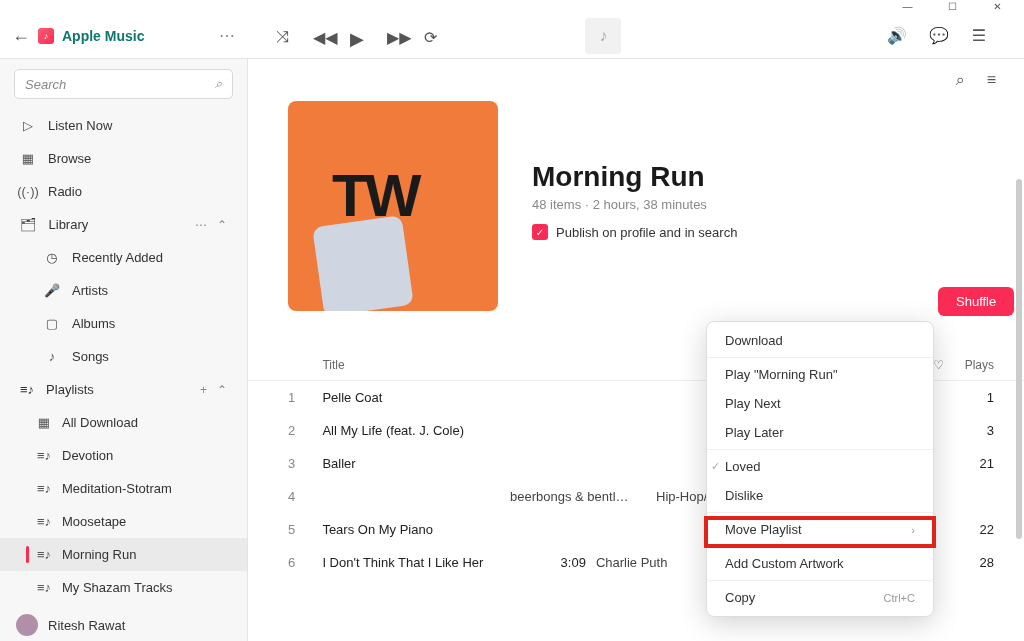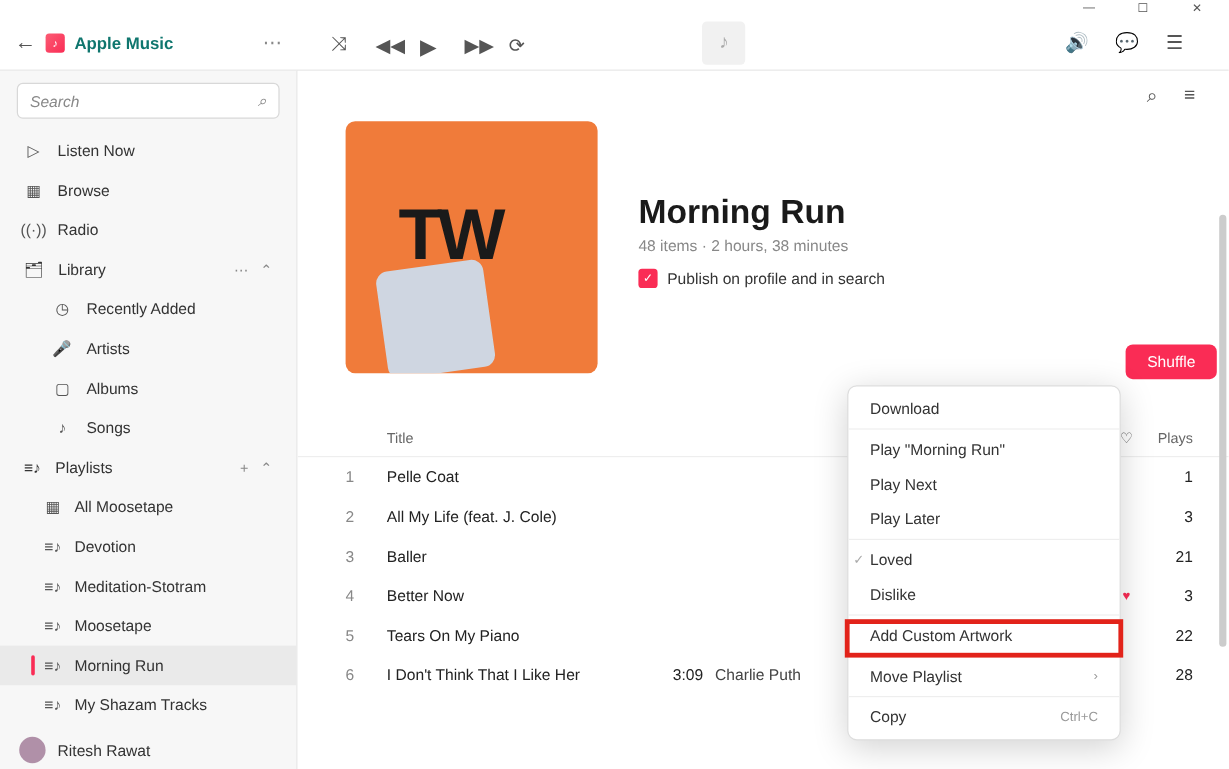--- a/index.html
+++ b/index.html
@@ -165,21 +165,21 @@
     <div class="nav-section">
         <span class="ic">≡♪</span>
         <span>Playlists</span>
         <span class="trail">
           <span>+</span>
           <span>⌃</span>
         </span>
       </div>
     <div class="nav-item nav-sub playlist">
         <span class="ic">▦</span>
-        <span>All Moosetape</span>
+        <span>All Download</span>
       </div>
     <div class="nav-item nav-sub playlist">
         <span class="ic">≡♪</span>
         <span>Devotion</span>
       </div>
     <div class="nav-item nav-sub playlist">
         <span class="ic">≡♪</span>
         <span>Meditation-Stotram</span>
       </div>
     <div class="nav-item nav-sub playlist">
@@ -264,21 +264,20 @@
             <div class="c-time"></div>
             <div class="c-artist"></div>
             <div class="c-album">Baller - Single</div>
             <div class="c-sort"></div>
             <div class="c-genre">Punjabi Pop</div>
             <div class="c-heart heart"></div>
             <div class="c-plays">21</div>
           </div>
           <div class="row">
             <div class="c-idx">4</div>
-            <div class="c-title">Better Now</div>
             <div class="c-time"></div>
             <div class="c-artist"></div>
             <div class="c-album">beerbongs &amp; bentl…</div>
             <div class="c-sort"></div>
             <div class="c-genre">Hip-Hop/Rap</div>
             <div class="c-heart heart">♥</div>
             <div class="c-plays">3</div>
           </div>
           <div class="row">
             <div class="c-idx">5</div>
@@ -318,25 +317,25 @@
       <div class="ctx-item">
           <span>Play Later</span>
         </div>
       <div class="ctx-item sep loved">
           <span>Loved</span>
         </div>
       <div class="ctx-item">
           <span>Dislike</span>
         </div>
       <div class="ctx-item sep">
-          <span>Add Custom Artwork</span>
-        </div>
-      <div class="ctx-item sep">
           <span>Move Playlist</span>
           <span class="hint">›</span>
+        </div>
+      <div class="ctx-item sep">
+          <span>Add Custom Artwork</span>
         </div>
       <div class="ctx-item sep">
           <span>Copy</span>
           <span class="hint">Ctrl+C</span>
         </div>
 
     </div>
     <div class="ctx-highlight"></div>
     <div class="scrollbar"></div>
   </div>

